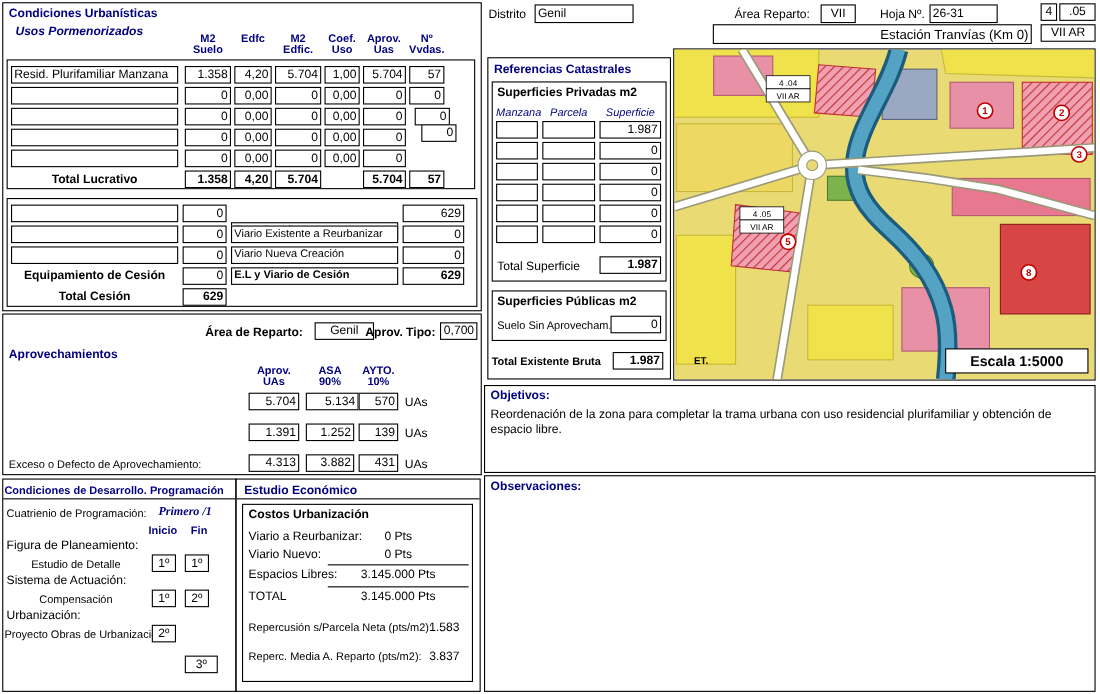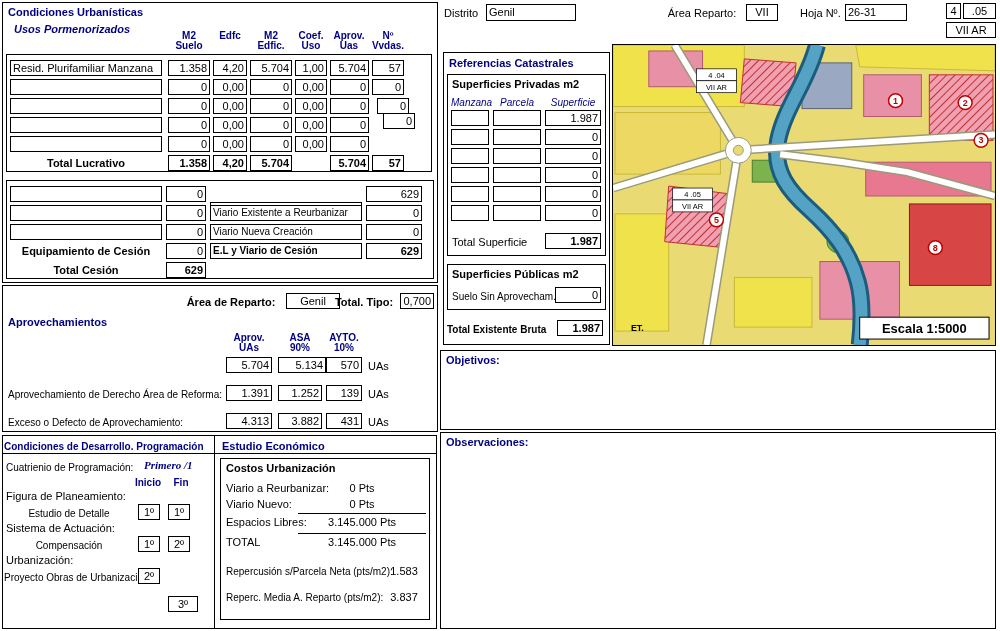--- a/index.html
+++ b/index.html
@@ -106,34 +106,33 @@
   <div class="box num" style="left:166px;top:243px;width:40px">0</div>
   <div class="box sm b" style="left:210px;top:243px;width:152px">E.L y Viario de Cesión</div>
   <div class="box num b" style="left:366px;top:243px;width:56px">629</div>
 
   <div class="lbl b r" style="left:10px;top:264px;width:152px">Total Cesión</div>
   <div class="box num b" style="left:166px;top:262px;width:40px">629</div>
 
   <div class="panel" style="left:2px;top:285px;width:436px;height:147px"></div>
   <div class="lbl b r" style="left:180px;top:296px;width:102px">Área de Reparto:</div>
   <div class="box ctr" style="left:286px;top:293px;width:54px">Genil</div>
-  <div class="lbl b r" style="left:330px;top:296px;width:68px">Total. Tipo:</div>
+  <div class="lbl b r" style="left:330px;top:296px;width:68px">Aprov. Tipo:</div>
   <div class="box num" style="left:400px;top:293px;width:34px">0,700</div>
   <div class="lbl b navy" style="left:8px;top:316px">Aprovechamientos</div>
 
   <div class="hd2" style="left:229px;top:333px;width:40px"><span>Aprov.</span><br><span>UAs</span></div>
   <div class="hd2" style="left:280px;top:333px;width:40px"><span>ASA</span><br><span>90%</span></div>
   <div class="hd2" style="left:324px;top:333px;width:40px"><span>AYTO.</span><br><span>10%</span></div>
 
   <div class="box num" style="left:226px;top:357px;width:46px">5.704</div>
   <div class="box num" style="left:278px;top:357px;width:48px">5.134</div>
   <div class="box num" style="left:326px;top:357px;width:36px">570</div>
   <div class="lbl" style="left:368px;top:360px">UAs</div>
 
-  <div class="lbl sm" style="left:8px;top:388px">Aprovechamiento de Derecho Área de Reforma:</div>
   <div class="box num" style="left:226px;top:385px;width:46px">1.391</div>
   <div class="box num" style="left:278px;top:385px;width:44px">1.252</div>
   <div class="box num" style="left:326px;top:385px;width:36px">139</div>
   <div class="lbl" style="left:368px;top:388px">UAs</div>
 
   <div class="lbl sm" style="left:8px;top:416px">Exceso o Defecto de Aprovechamiento:</div>
   <div class="box num" style="left:226px;top:413px;width:46px">4.313</div>
   <div class="box num" style="left:278px;top:413px;width:44px">3.882</div>
   <div class="box num" style="left:326px;top:413px;width:36px">431</div>
   <div class="lbl" style="left:368px;top:416px">UAs</div>
@@ -184,20 +183,21 @@
   <div class="lbl r" style="left:382px;top:591px;width:44px">3.837</div>
 
   <div class="lbl" style="left:444px;top:7px">Distrito</div>
   <div class="box" style="left:486px;top:4px;width:90px;height:17px">Genil</div>
   <div class="lbl r" style="left:662px;top:7px;width:80px">Área Reparto:</div>
   <div class="box ctr" style="left:746px;top:4px;width:32px;height:17px">VII</div>
   <div class="lbl" style="left:800px;top:7px">Hoja Nº.</div>
   <div class="box" style="left:845px;top:4px;width:62px;height:17px">26-31</div>
   <div class="box ctr" style="left:946px;top:3px;width:15px;height:16px">4</div>
   <div class="box ctr" style="left:963px;top:3px;width:33px;height:16px">.05</div>
+  <div class="box r" style="left:648px;top:22px;width:290px;height:18px;line-height:16px;font-size:12px;text-align:right">Estación Tranvías (Km 0)</div>
   <div class="box ctr" style="left:946px;top:22px;width:50px;height:16px">VII AR</div>
 
   <div class="panel" style="left:443px;top:52px;width:167px;height:293px"></div>
   <div class="lbl b navy" style="left:449px;top:57px">Referencias Catastrales</div>
 
   <div class="panel" style="left:447px;top:74px;width:159px;height:182px"></div>
   <div class="lbl b" style="left:452px;top:78px">Superficies Privadas m2</div>
   <div class="lbl it navy sm" style="left:451px;top:96px;width:38px;text-align:center">Manzana</div>
   <div class="lbl it navy sm" style="left:493px;top:96px;width:48px;text-align:center">Parcela</div>
   <div class="lbl it navy sm" style="left:545px;top:96px;width:56px;text-align:center">Superficie</div>
@@ -311,17 +311,18 @@
       <text x="18" y="288" font-size="9" font-weight="bold" fill="#000">ET.</text>
       <g>
         <rect x="248" y="274" width="130" height="22" fill="#ffffff" stroke="#000000"></rect>
         <text x="313" y="290" text-anchor="middle" font-size="13" font-weight="bold" fill="#000">Escala 1:5000</text>
       </g>
     </svg>
   </div>
 
   <div class="panel" style="left:440px;top:350px;width:556px;height:80px"></div>
   <div class="lbl b navy" style="left:446px;top:354px">Objetivos:</div>
+  <div class="wrap" style="left:446px;top:370px;width:540px">Reordenación de la zona para completar la trama urbana con uso residencial plurifamiliar y obtención de espacio libre.</div>
 
   <div class="panel" style="left:440px;top:432px;width:556px;height:197px"></div>
   <div class="lbl b navy" style="left:446px;top:436px">Observaciones:</div>
 
 </div>
 
 </body></html>

